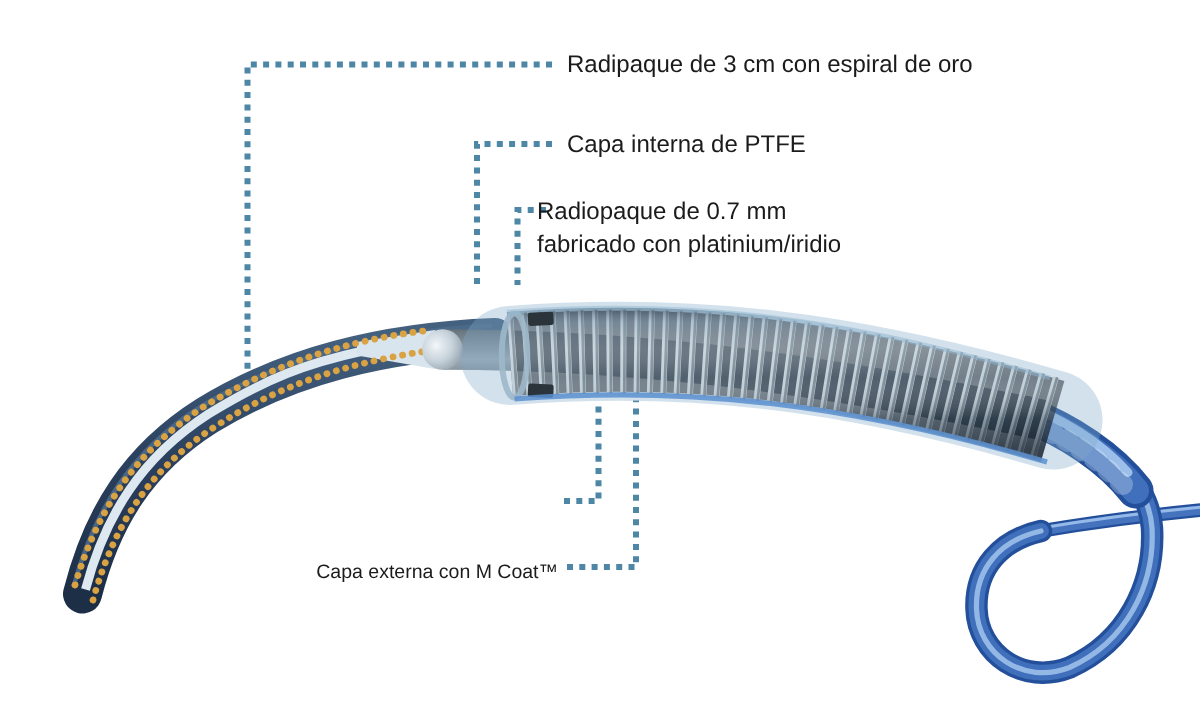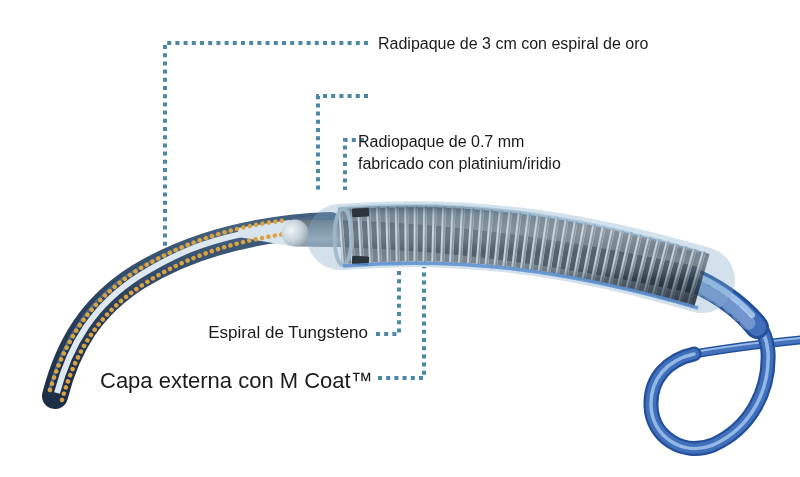--- a/index.html
+++ b/index.html
@@ -16,21 +16,21 @@
     color:#1b1b1b;
     white-space:nowrap;
   }
   #label-platinum{
     left:358px;top:131px;width:262px;
     line-height:22px;white-space:pre-line;
   }
   #label-gold{left:378px;top:34px;}
   #label-ptfe{left:378px;top:87px;}
   #label-tungsten{left:118px;top:323px;width:250px;text-align:right;font-size:17px;}
-  #label-mcoat{left:100px;top:371px;width:272px;text-align:right;font-size:22px;}
+  #label-mcoat{left:100px;top:371px;width:272px;text-align:right;font-size:13px;}
 </style>
 </head>
 <body>
 
 <div id="stage">
   <svg width="800" height="477" viewBox="0 0 800 477">
     <defs>
       <radialGradient id="domeGrad" cx="35%" cy="40%" r="75%">
         <stop offset="0%" stop-color="#f2f7fa"></stop>
         <stop offset="55%" stop-color="#c4d0d8"></stop>
@@ -108,20 +108,20 @@
       <rect x="352" y="208" width="17" height="9" rx="1.5" fill="#2b343b" transform="rotate(-3 360 212)"></rect>
       <rect x="352" y="256" width="17" height="9" rx="1.5" fill="#2b343b" transform="rotate(3 360 260)"></rect>
       <ellipse cx="343" cy="237" rx="8.5" ry="28" stroke="#9db8ca" stroke-width="4" opacity="0.9"></ellipse>
       <path d="M 343 266 C 458 257 565 269 698 308" stroke="#5b8fd0" stroke-width="3.5" opacity="0.85"></path>
       <path d="M 338 208 C 458 199 562 211 700 252" stroke="#8fb6cf" stroke-width="3" opacity="0.5"></path>
     </g>
   </svg>
 
   <div class="lbl" id="label-gold">Radipaque de 3 cm con espiral de oro</div>
 
+  <div class="lbl" id="label-ptfe">Capa interna de PTFE</div>
 
   <div class="lbl" id="label-platinum">Radiopaque de 0.7 mm
 fabricado con platinium/iridio</div>
 
-  <div class="lbl" id="label-tungsten">Espiral de Tungsteno</div>
 
   <div class="lbl" id="label-mcoat">Capa externa con M Coat™</div>
 </div>
 
 </body></html>

